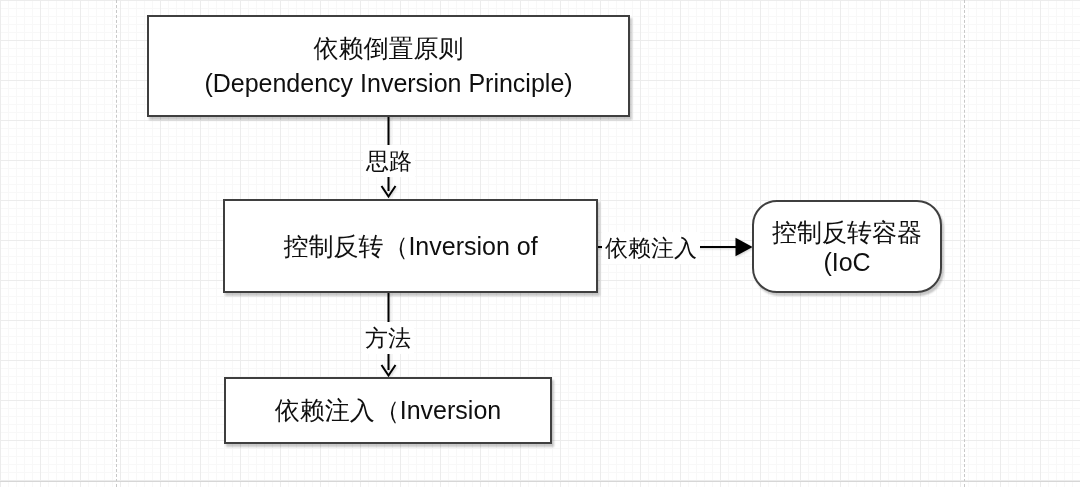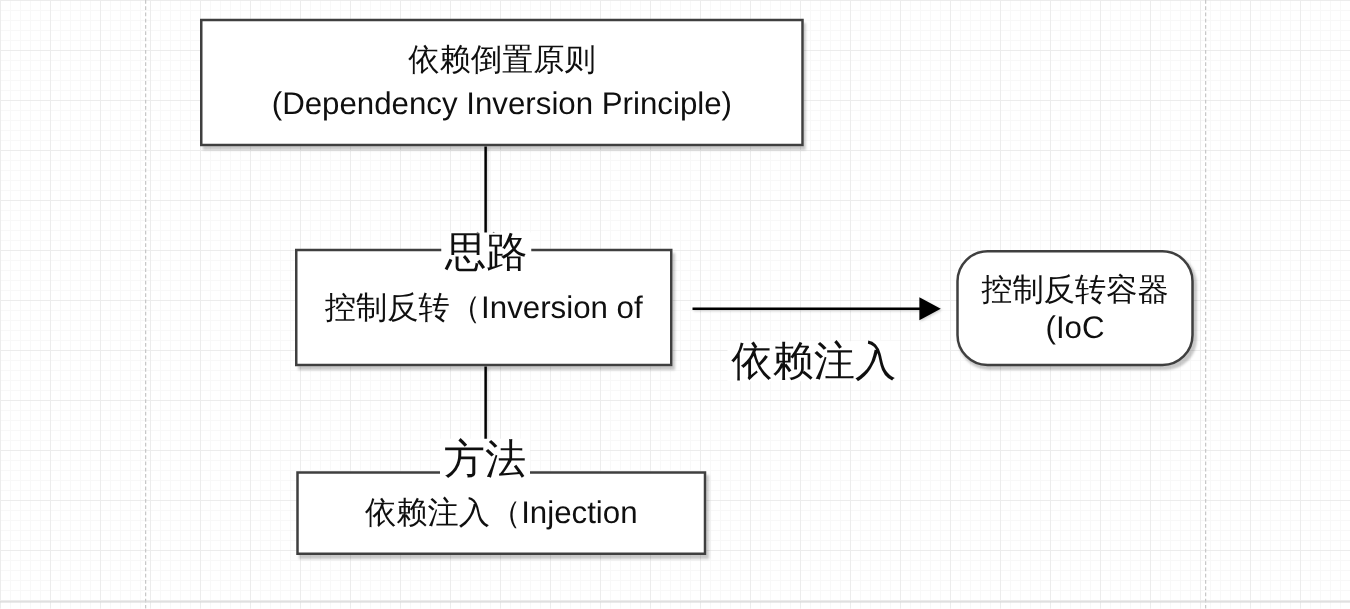--- a/index.html
+++ b/index.html
@@ -69,42 +69,40 @@
     border: 2px solid var(--box-border, #3f3f3f);
     box-shadow: 2px 3px 2px rgba(0,0,0,0.22);
     color: var(--text, #0f0f0f);
     font-size: 25px;
     text-align: center;
     display: flex;
     flex-direction: column;
     justify-content: center;
     align-items: center;
     z-index: 3;
-    margin-left: 13px;
   }
   #node-dip       { left: 147px; top: 15px;  width: 483px; height: 102px; line-height: 35px; }
-  #node-ioc       { left: 223px; top: 199px; width: 302px; height: 94px;  line-height: 35px; }
+  #node-ioc       { left: 223px; top: 199px; width: 375px; height: 94px;  line-height: 35px; }
   #node-container { left: 752px; top: 200px; width: 190px; height: 93px;  line-height: 30px; border-radius: 25px; }
   #node-di        { left: 224px; top: 377px; width: 328px; height: 67px;  line-height: 31px; }
 
   
   .edge-label {
     position: absolute;
     transform: translate(-50%, -50%);
     background: var(--background, #ffffff);
     color: var(--text, #0f0f0f);
-    font-size: 33px;
+    font-size: 23px;
     line-height: 30px;
     padding: 1px 3px;
     white-space: nowrap;
     z-index: 4;
-    margin-top: 41px;
   }
   #label-idea   { left: 389px; top: 161px; }
-  #label-method { left: 388px; top: 326px; }
+  #label-method { left: 388px; top: 338px; }
   #label-third-party { left: 651px; top: 248px; }
 </style>
 </head>
 <body>
 
 <div class="canvas">
 
   <div class="page-divider-v" id="pagev-left"></div>
   <div class="page-divider-v" id="pagev-right"></div>
   <div class="page-divider-h" id="pageh-bottom"></div>
@@ -129,20 +127,20 @@
   <div class="node" id="node-ioc">
     <div>控制反转（Inversion of</div>
   </div>
 
   <div class="node" id="node-container">
     <div>控制反转容器</div>
     <div>(IoC</div>
   </div>
 
   <div class="node" id="node-di">
-    <div>依赖注入（Injection</div>
+    <div>依赖注入（Inversion</div>
   </div>
 
   <div class="edge-label" id="label-idea">思路</div>
   <div class="edge-label" id="label-method">方法</div>
   <div class="edge-label" id="label-third-party">依赖注入</div>
 
 </div>
 
 </body></html>

